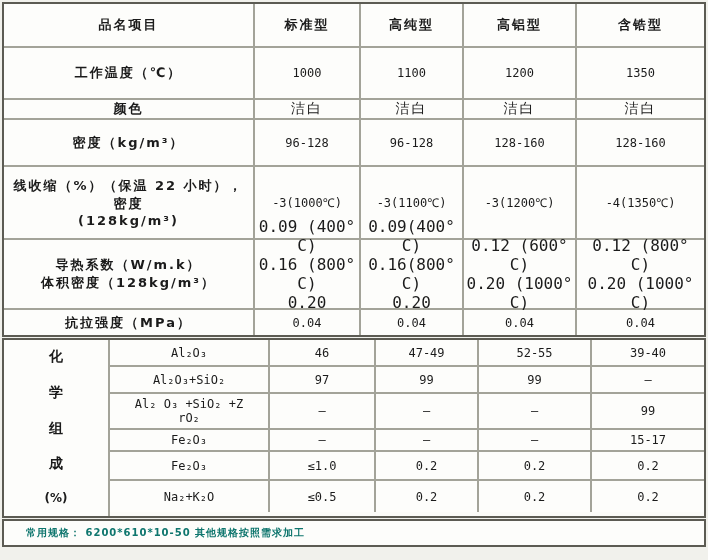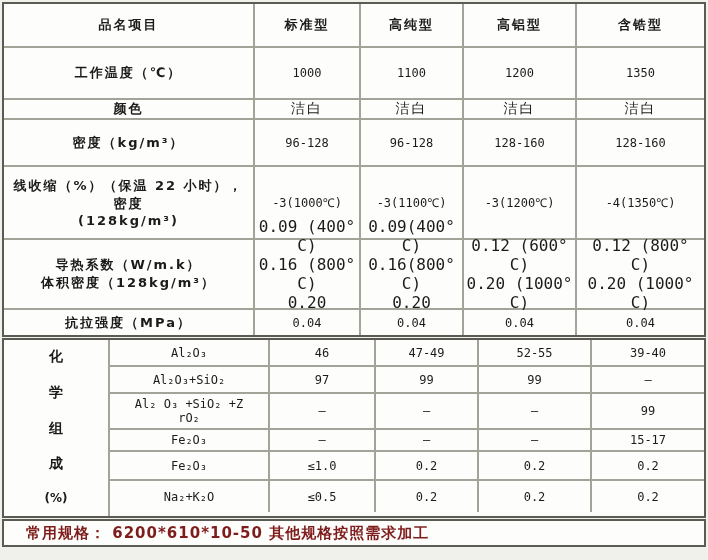--- a/index.html
+++ b/index.html
@@ -60,21 +60,21 @@
   }
   .gchar{line-height:1;}
   .gchar.pct{font-size:12px;font-weight:bold;}
   .chemrows{flex:1;display:flex;flex-direction:column;}
   .fcell{width:160px;}
   
   .bar{
     display:flex;align-items:center;
     height:24px;
     background:#fdfdfb;
-    font-weight:bold;font-size:15px;color:#7f1d1d;
+    font-weight:bold;font-size:10px;color:#0f766e;
     padding-left:22px;letter-spacing:1px;
     font-family:"DejaVu Sans","Liberation Sans",sans-serif;
   }
   .tiny{font-size:16px;}
 </style>
 </head>
 <body>
 
 <div class="page">
 

